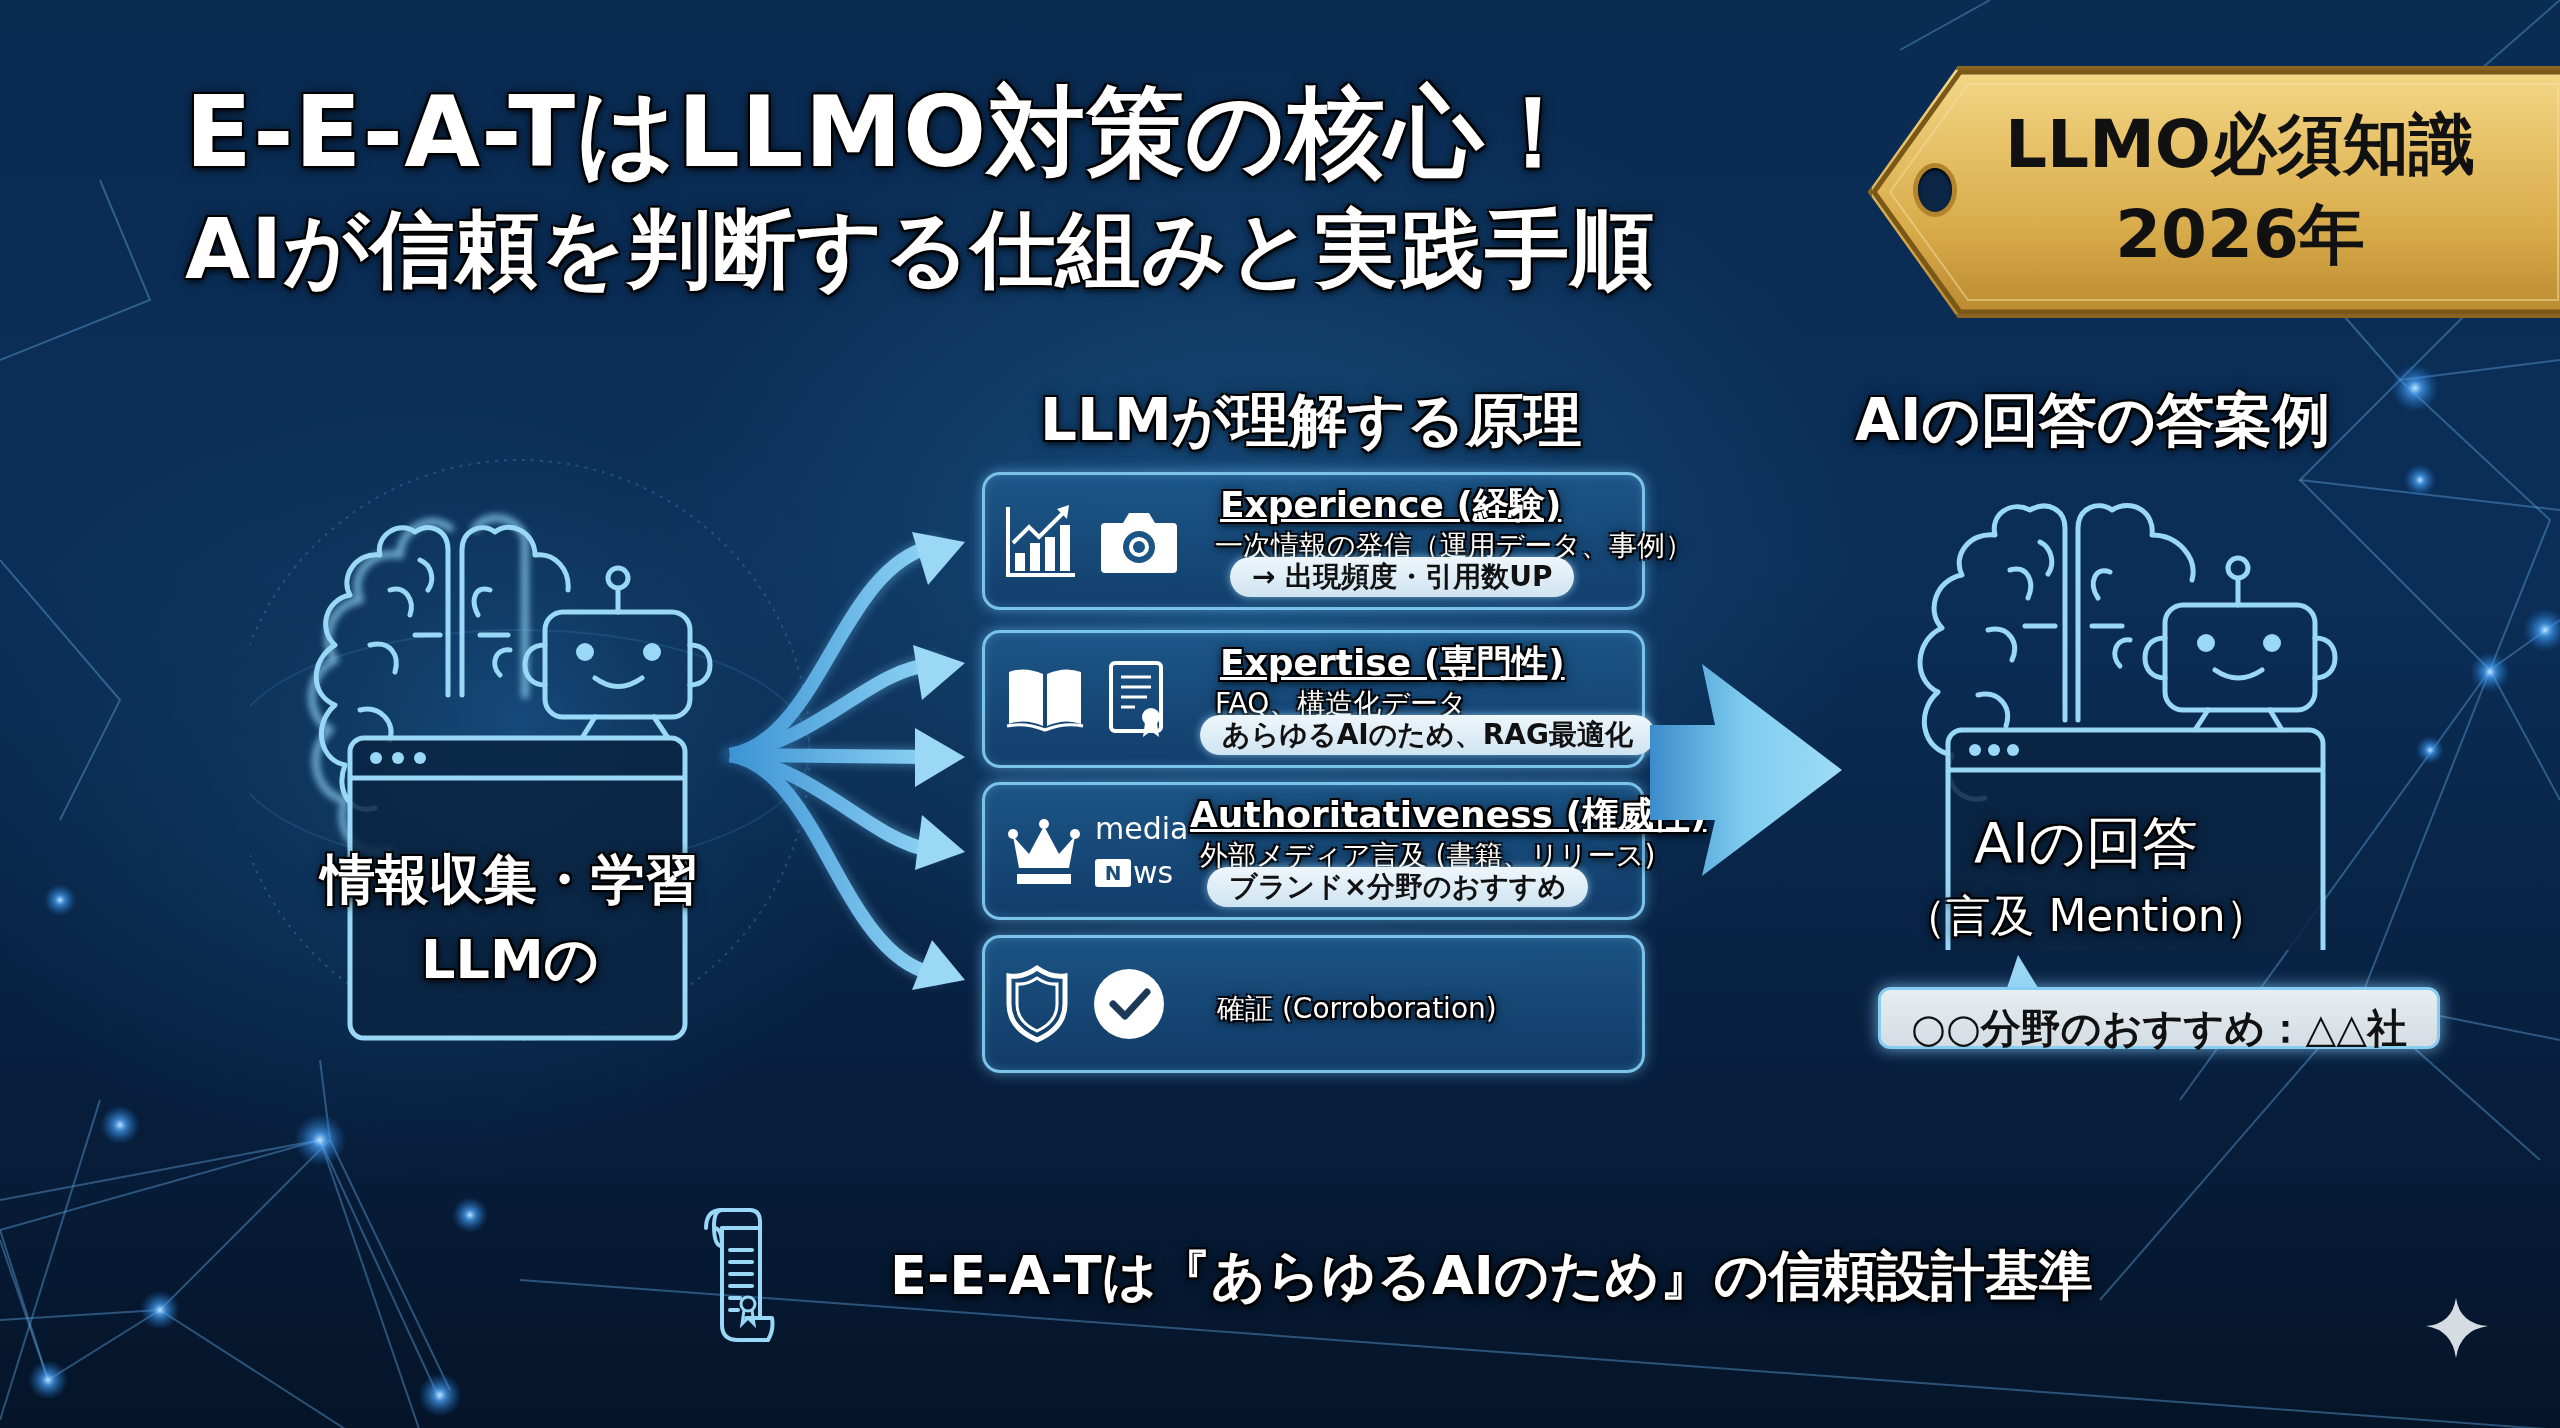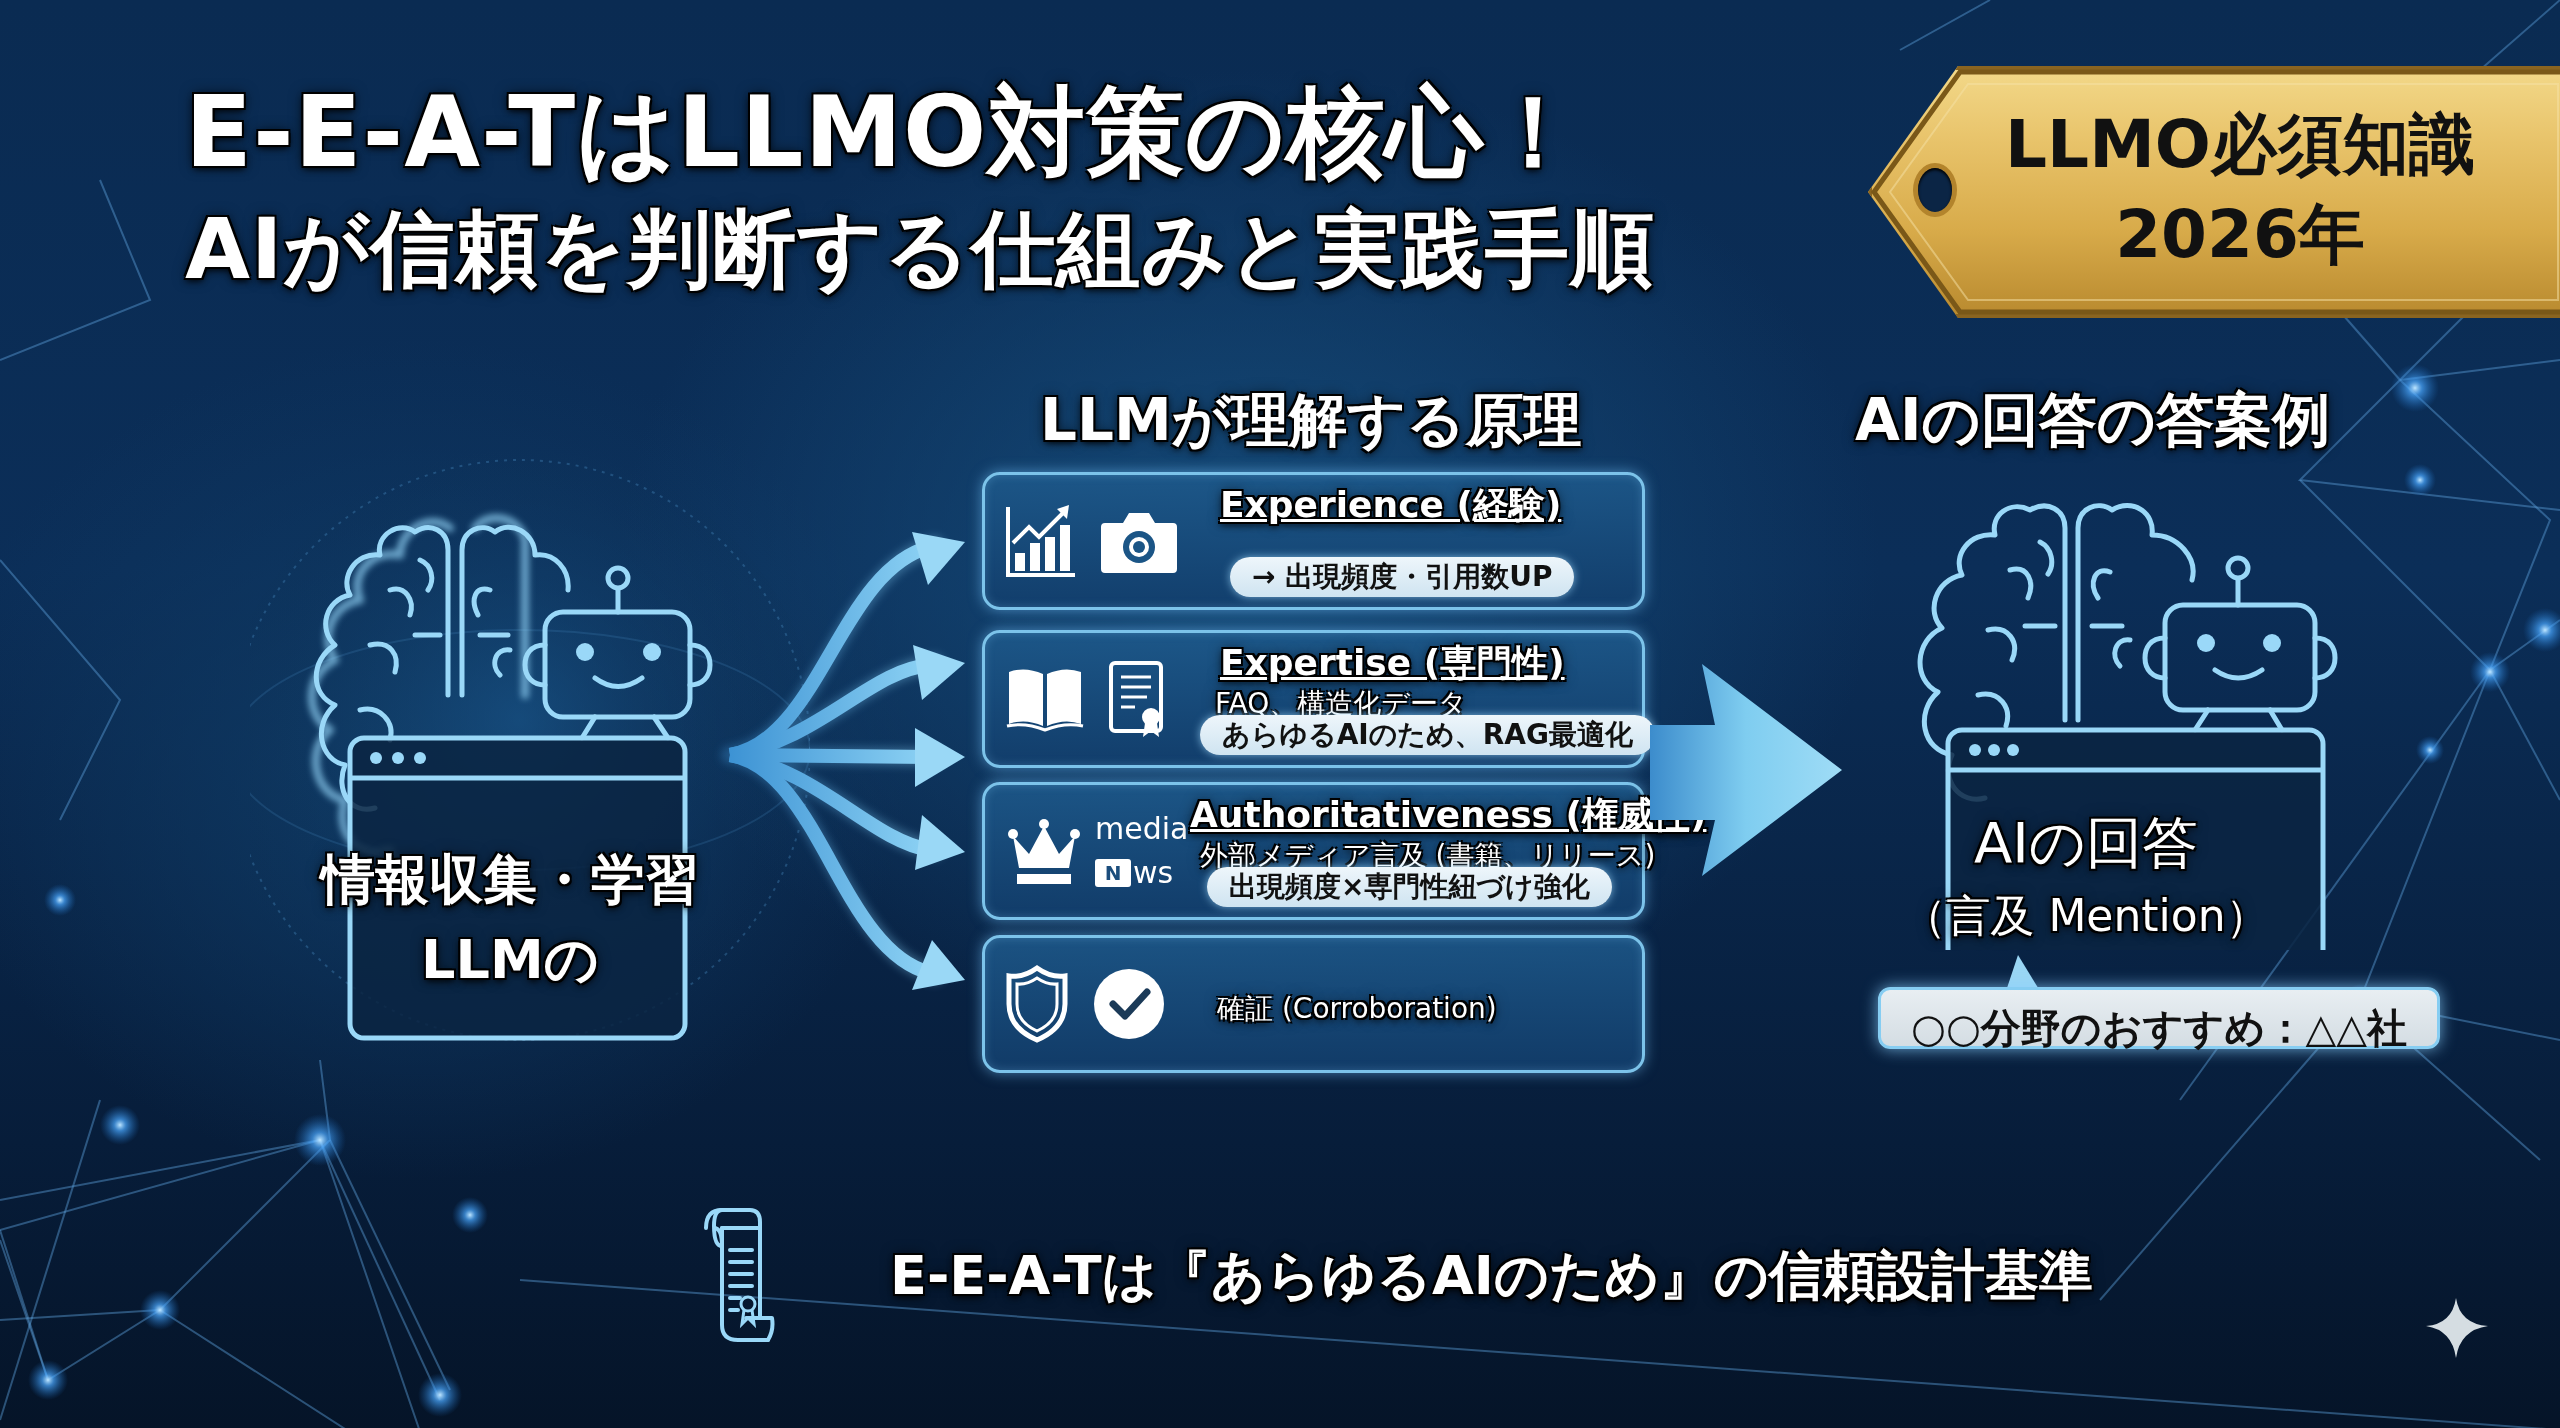--- a/index.html
+++ b/index.html
@@ -277,20 +277,21 @@
       <polygon points="64,2 52,6 62,16" fill="#fff"></polygon>
     </svg>
     <svg width="80" height="68" viewBox="0 0 80 68">
       <path d="M6,16 H24 L30,6 H50 L56,16 H74 Q78,16 78,20 V62 Q78,66 74,66 H6 Q2,66 2,62 V20 Q2,16 6,16 Z" fill="#fff"></path>
       <circle cx="40" cy="40" r="16" fill="#1b5586"></circle>
       <circle cx="40" cy="40" r="10" fill="#fff"></circle>
       <circle cx="40" cy="40" r="6" fill="#1b5586"></circle>
     </svg>
   </div>
   <div class="c-title txt-outline">Experience (経験)</div>
+  <div class="c-detail txt-outline">一次情報の発信（運用データ、事例）</div>
   <div class="c-pill" style="left:245px">→ 出現頻度・引用数UP</div>
 </div>
 
 <div class="card" style="top:630px">
   <div class="icons">
     <svg width="80" height="70" viewBox="0 0 80 70">
       <path d="M4,8 Q20,2 38,10 V62 Q20,54 4,60 Z" fill="#fff"></path>
       <path d="M76,8 Q60,2 42,10 V62 Q60,54 76,60 Z" fill="#fff"></path>
       <path d="M2,62 Q20,58 40,66 Q60,58 78,62" fill="none" stroke="#fff" stroke-width="3"></path>
     </svg>
@@ -323,21 +324,21 @@
     <div class="media-logo">
       <span class="m1">media</span>
       <span class="m2">
           <span class="box">N</span>
           <span>ws</span>
         </span>
     </div>
   </div>
   <div class="c-title txt-outline">Authoritativeness (権威性)</div>
   <div class="c-detail txt-outline">外部メディア言及 (書籍、リリース)</div>
-  <div class="c-pill" style="left:222px">出現頻度×専門性紐づけ強化</div>
+  <div class="c-pill" style="left:222px">ブランド×分野のおすすめ</div>
 </div>
 
 <div class="card wide" style="top:935px">
   <div class="icons">
     <svg width="64" height="80" viewBox="0 0 64 80">
       <path d="M32,4 Q46,14 60,12 V40 Q60,64 32,76 Q4,64 4,40 V12 Q18,14 32,4 Z" fill="none" stroke="#fff" stroke-width="5"></path>
       <path d="M32,14 Q42,21 52,20 V40 Q52,58 32,67 Q12,58 12,40 V20 Q22,21 32,14 Z" fill="none" stroke="#fff" stroke-width="3"></path>
     </svg>
     <svg width="76" height="76" viewBox="0 0 76 76">
       <circle cx="38" cy="38" r="35" fill="#fff"></circle>

